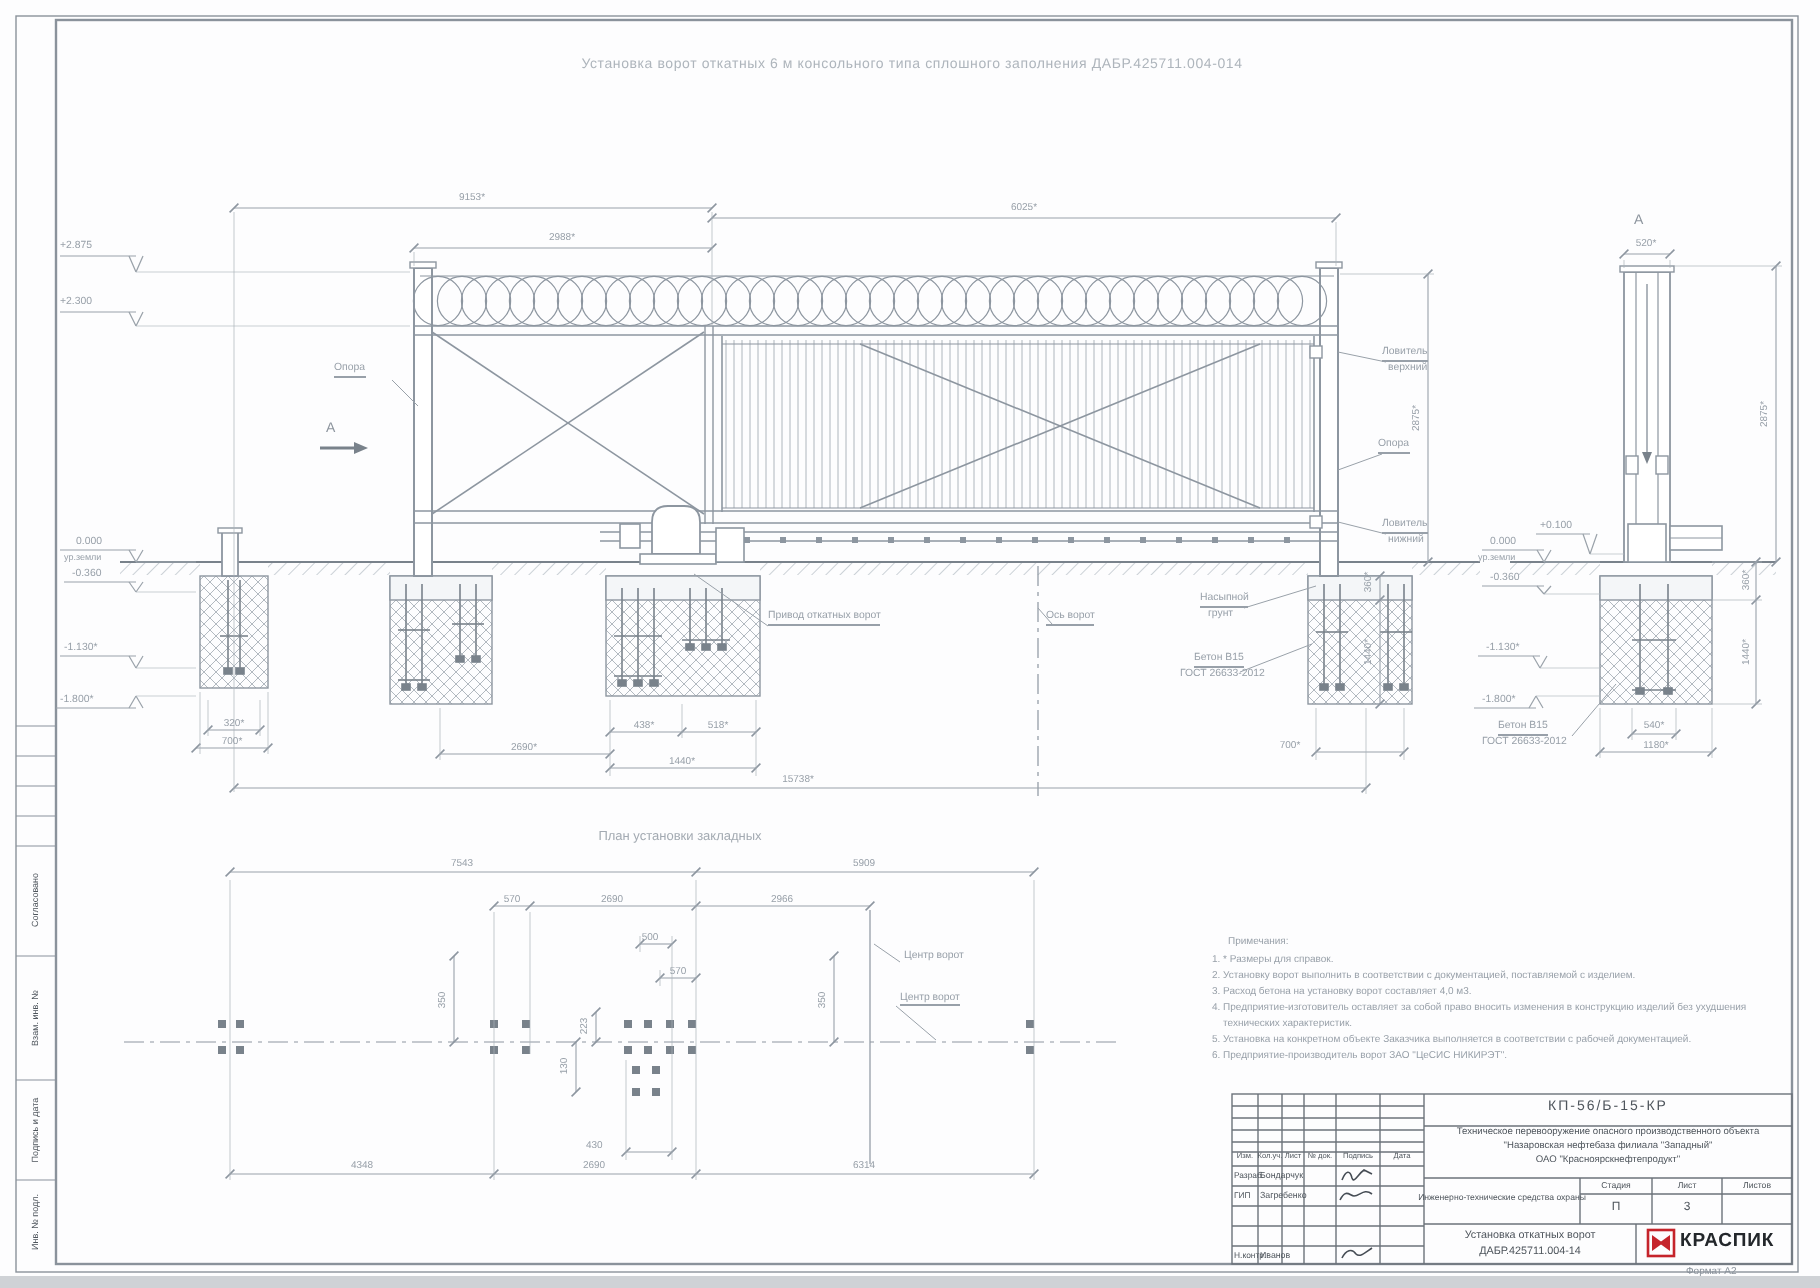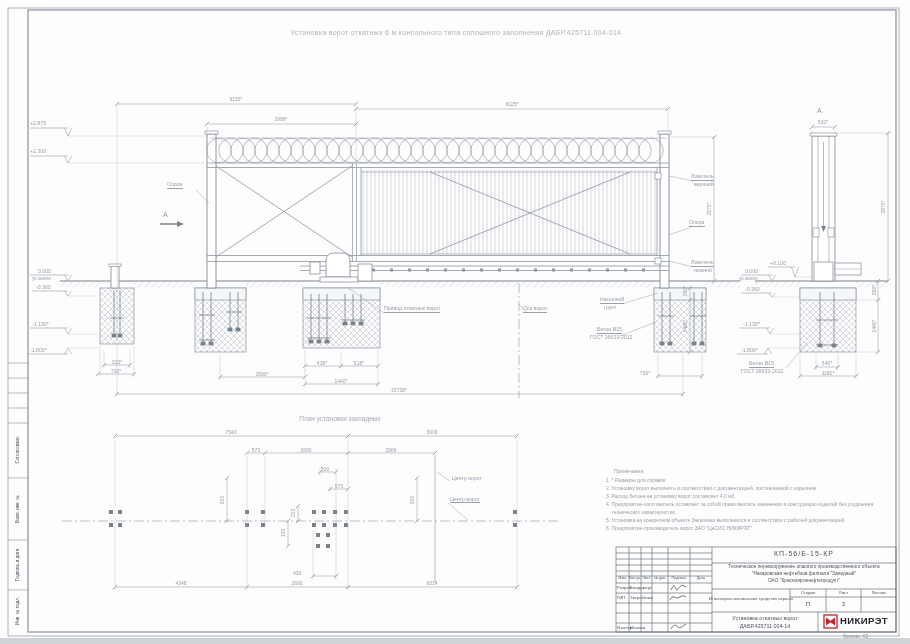--- a/index.html
+++ b/index.html
@@ -680,17 +680,17 @@
 <span class="t st" style="left:630px;top:625.5px;font-size:4.4px">Иванов</span>
 <span class="t st c" style="left:751px;top:596.5px;font-size:4.3px">Инженерно-технические средства охраны</span>
 <span class="t st c" style="left:808px;top:590.5px;font-size:4.3px">Стадия</span>
 <span class="t st c" style="left:843.5px;top:590.5px;font-size:4.3px">Лист</span>
 <span class="t st c" style="left:878.5px;top:590.5px;font-size:4.3px">Листов</span>
 <span class="t st c" style="left:808px;top:600.5px;font-size:6px">П</span>
 <span class="t st c" style="left:843.5px;top:600.5px;font-size:6px">3</span>
 <span class="t st c" style="left:878.5px;top:600.5px;font-size:6px"></span>
 <span class="t st c" style="left:765px;top:615.5px;font-size:5.4px">Установка откатных ворот</span>
 <span class="t st c" style="left:765px;top:623.5px;font-size:5.4px">ДАБР.425711.004-14</span>
-<span class="t logo" style="left:840px;top:616px">НИКИРЭТ</span>
+<span class="t logo" style="left:840px;top:616px">КРАСПИК</span>
 <span class="t st" style="left:843px;top:634px;font-size:5px;color:#8a929b">Формат А2</span>
 
 </div>
 <div class="band"></div>
 
 </body></html>

